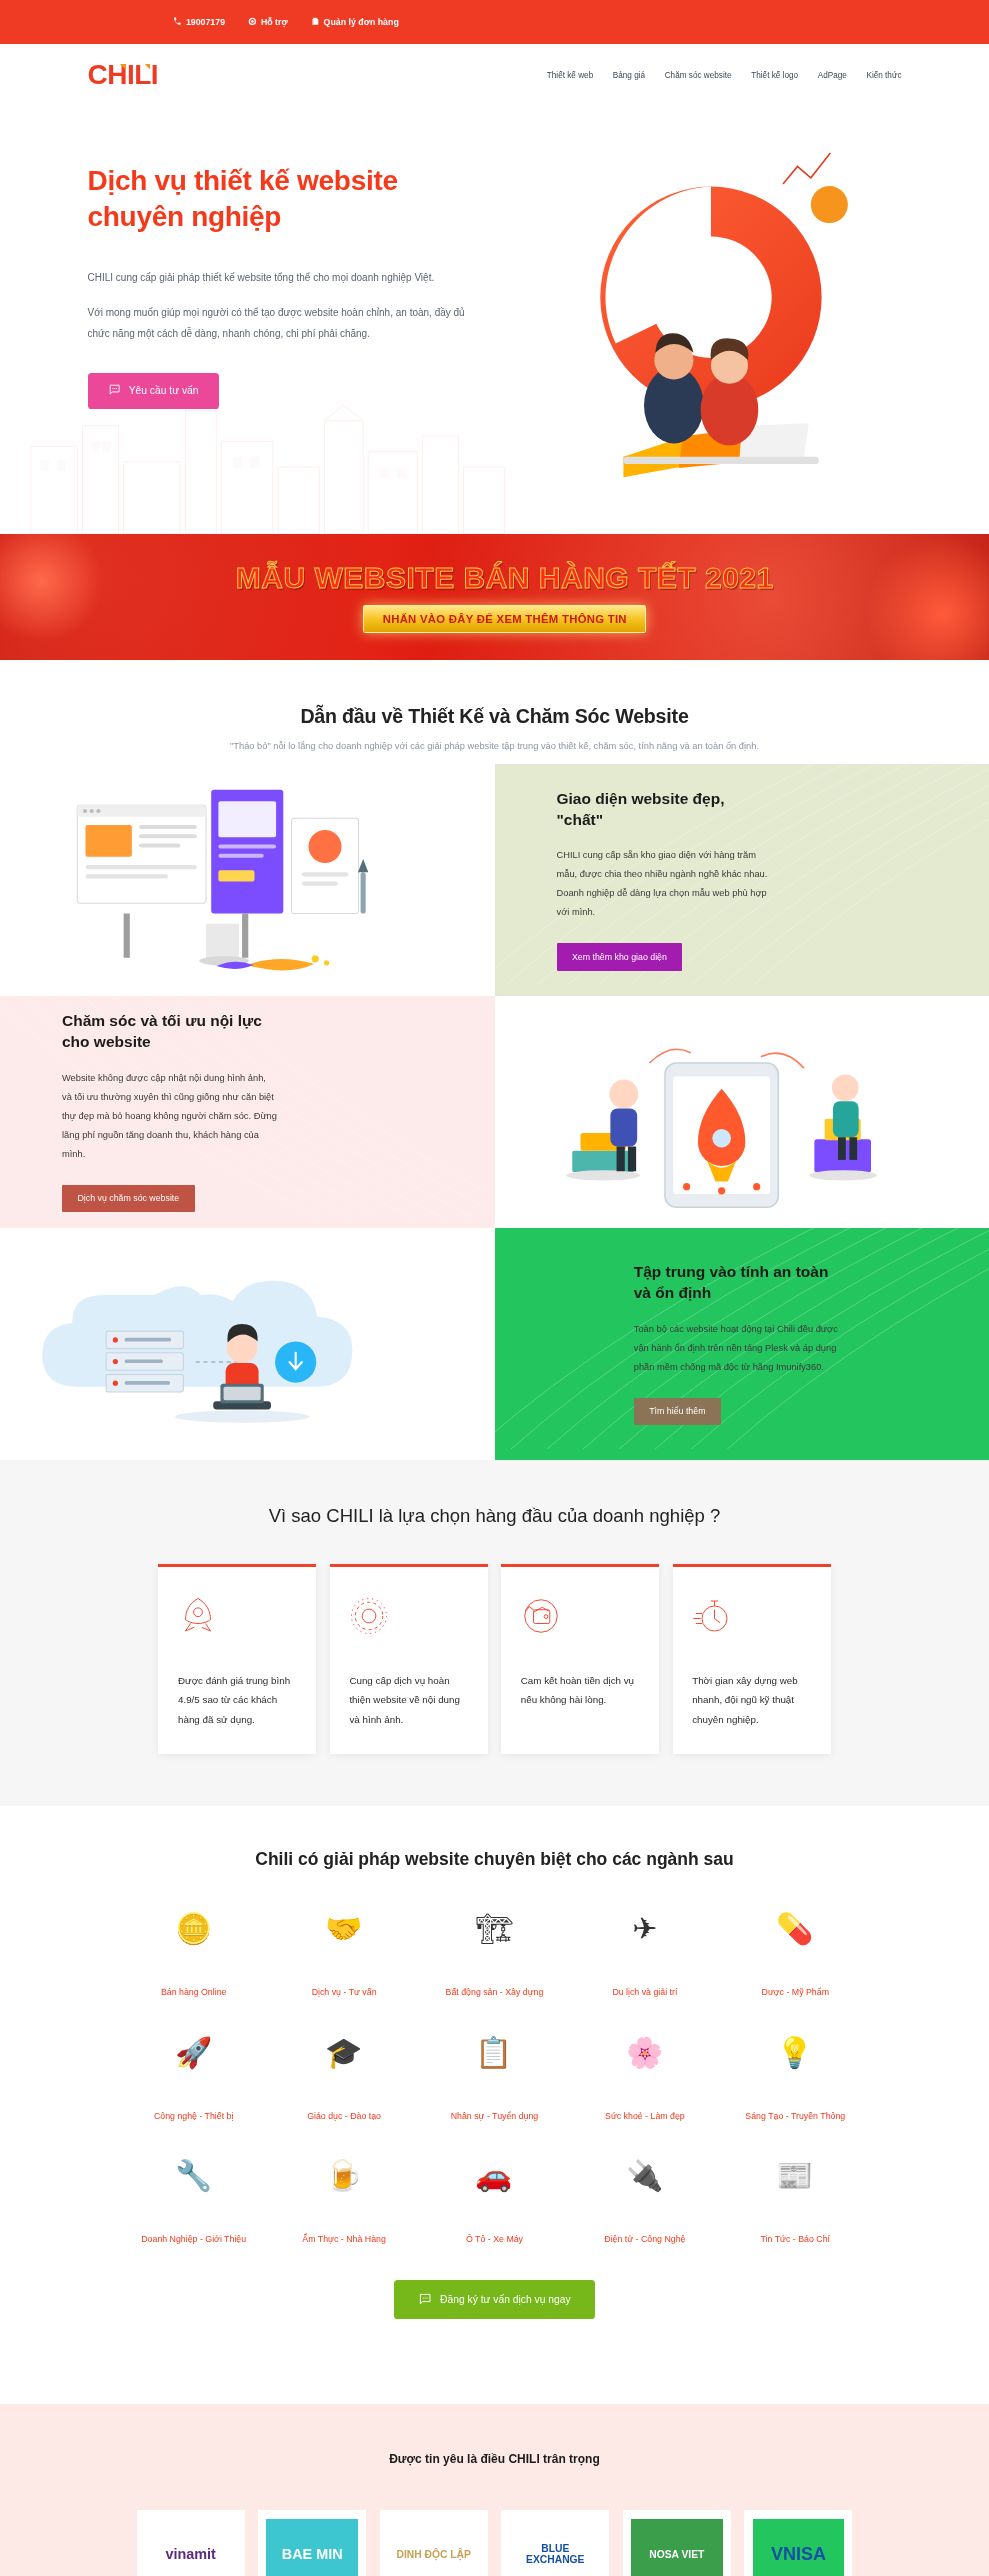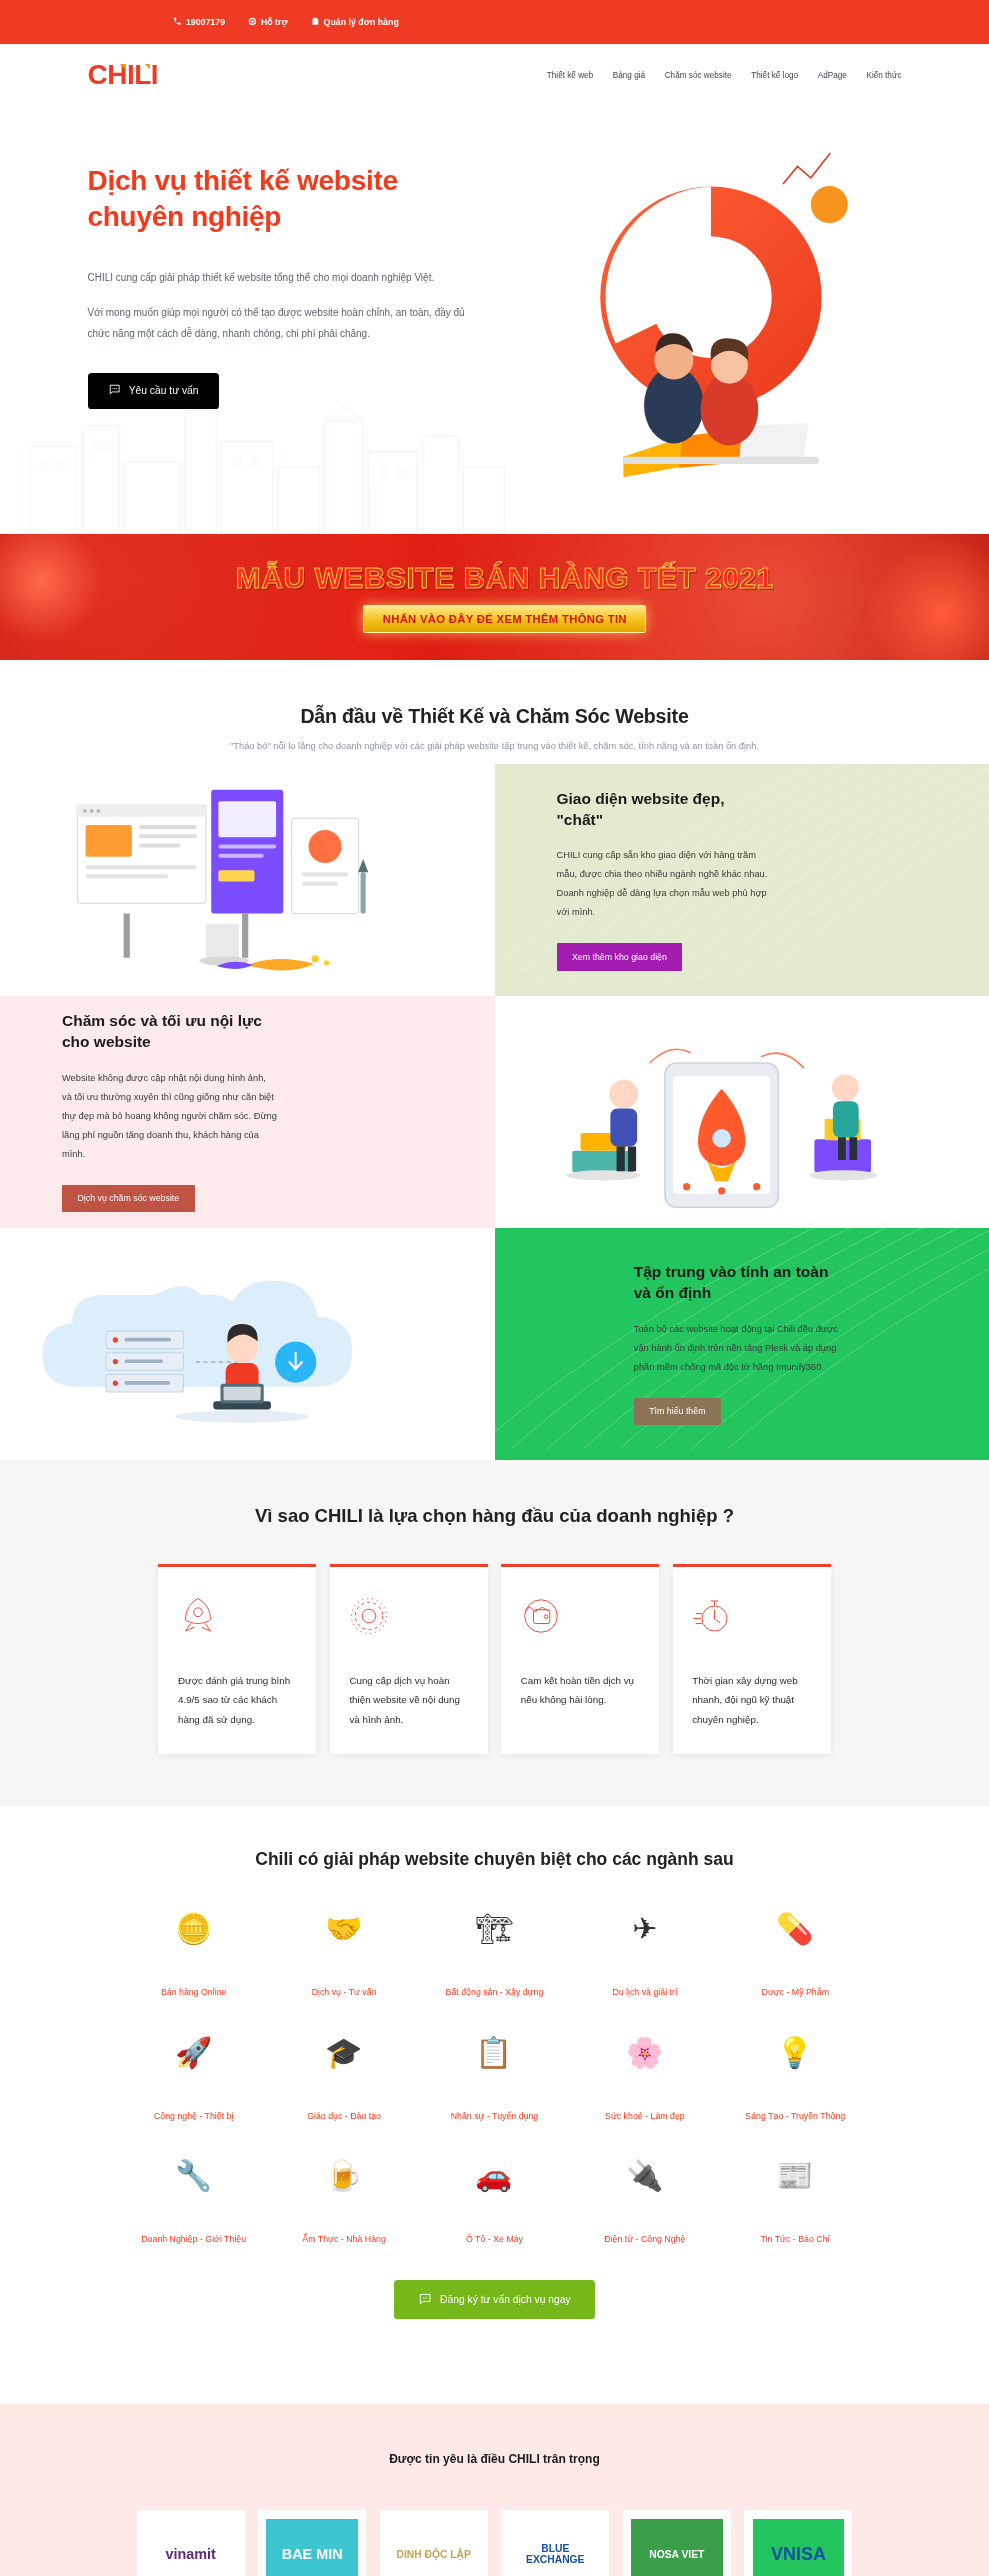--- a/index.html
+++ b/index.html
@@ -30,21 +30,21 @@
   
   .hero { position:relative; height:428px; overflow:hidden; background:#fff; }
   .hero-bg-city { position:absolute; left:0; bottom:0; width:515px; height:170px; opacity:.22; }
   .hero-inner { position:relative; width:876px; margin:0 auto; padding:57px 31px 0; display:flex; }
   .hero-left { width:417px; }
   .hero-title { font-size:28px; line-height:1.28; color:#f5391a; font-weight:bold; letter-spacing:-0.3px; }
   .hero-desc { margin-top:32px; font-size:10px; line-height:2.15; color:#5a6472; max-width:392px; }
   .hero-desc p + p { margin-top:13.4px; }
   .btn-green {
     display:inline-flex; align-items:center; gap:7.2px; margin-top:28px;
-    background:#000000; color:#fff; border:none; border-radius:3.6px;
+    background:#ec4899; color:#fff; border:none; border-radius:3.6px;
     padding:10.3px 20.6px; font-size:10.3px; cursor:pointer; font-family:inherit;
   }
   .btn-green svg { width:13.4px; height:13.4px; stroke:#fff; fill:none; stroke-width:1.6; }
   .hero-right { position:absolute; right:10.3px; top:20.6px; width:453px; height:361px; }
 
   
   .tet-banner {
     position:relative; height:126px; overflow:hidden;
     background:
       radial-gradient(circle at 78% 50%, rgba(255,120,90,.55), transparent 45%),
@@ -86,21 +86,21 @@
   .bg-green { background:#e4ead0; }
   .bg-pink  { background:#fdeaea; }
   .bg-cream { background:#22c55e;justify-content:center; }
   .cta-green { background:#a21caf; }
   .cta-red   { background:#bf5344; }
   .cta-brown { background:#8b7355; }
   .swirl { position:absolute; inset:0; opacity:.5; pointer-events:none; }
 
   
   .why { background:#f6f6f6; padding:45px 0 52px; }
-  .why h2 { text-align:center; font-size:18.5px; font-weight:bold; color:#222; margin-bottom:37px; }
+  .why h2 { text-align:center; font-size:18.5px; font-weight:normal; color:#222; margin-bottom:37px; }
   .why-cards { display:flex; justify-content:center; gap:13.4px; }
   .why-card {
     width:158px; background:#fff; border-top:3.6px solid #f0412a;
     padding:29px 19.6px 24px; box-shadow:0 1.5px 8.2px rgba(0,0,0,.07); position:relative;
   }
   .why-card .ic { height:47px; margin-bottom:28px; }
   .why-card .ic svg { width:40px; height:40px; stroke:#f0412a; fill:none; stroke-width:1.5; }
   .why-card .tx { font-size:9.8px; line-height:2.0; color:#2b2b2b; }
 
   

